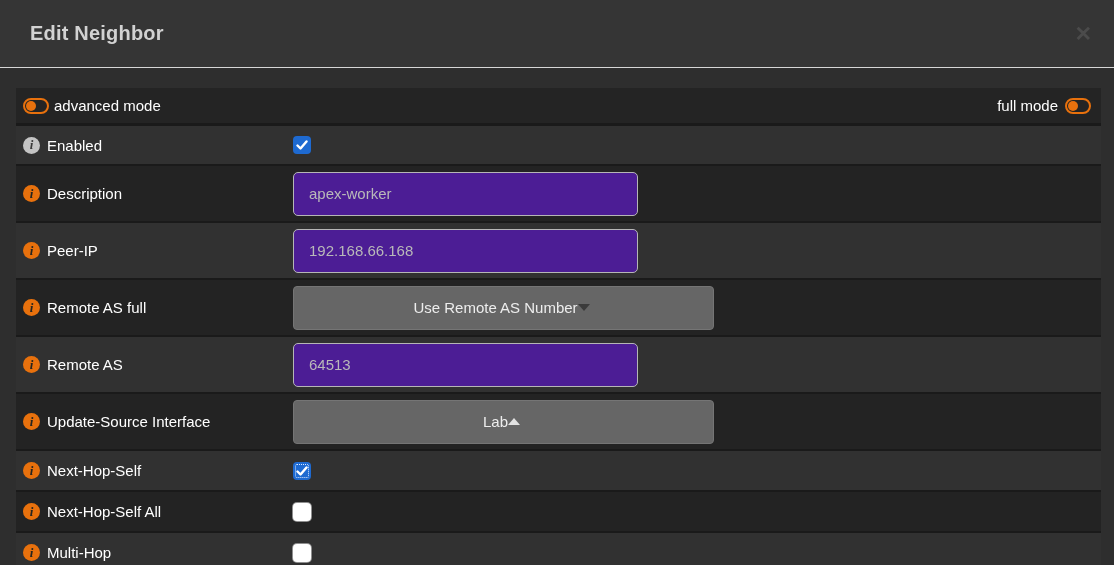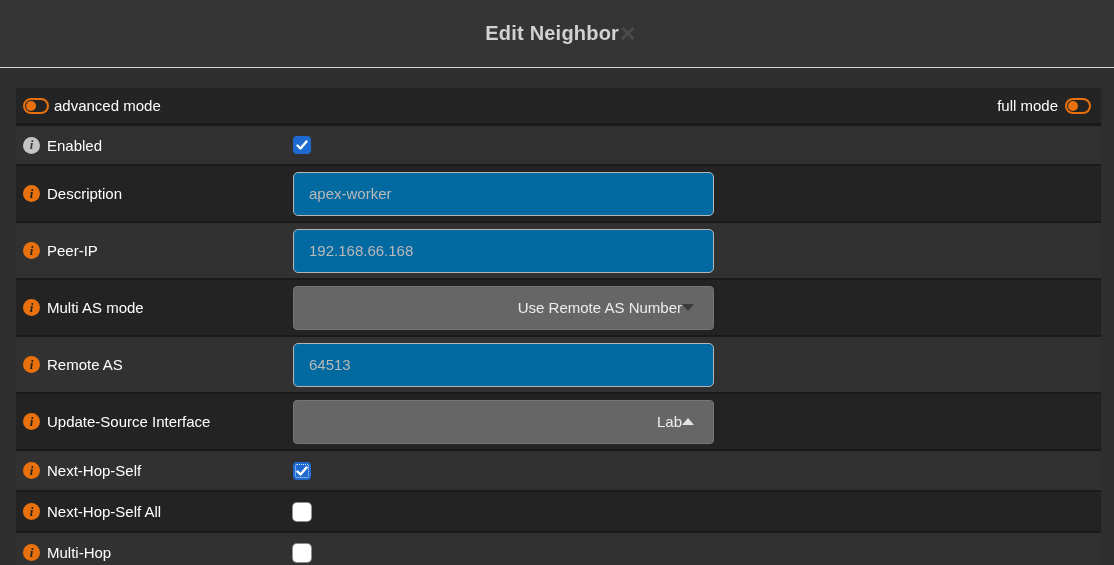--- a/index.html
+++ b/index.html
@@ -1,21 +1,21 @@
 <!DOCTYPE html>
 <html><head>
 <meta charset="utf-8">
 <style>
   * { margin:0; padding:0; box-sizing:border-box; }
   html,body { width:1114px; height:565px; overflow:hidden; background:#2e2e2e;
               font-family:"Liberation Sans", sans-serif; }
 
   
   .modal-header { height:68px; background:#353535; border-bottom:1px solid #d6d6d6;
-                  display:flex; align-items:center; justify-content:center;
+                  display:flex; align-items:center; justify-content:space-between;
                   padding:0 22px 0 30px; }
   .modal-title { color:#d2d2d2; font-size:20px; font-weight:bold; letter-spacing:.2px; }
   .close-x { color:#4b4b4b; font-size:21px; line-height:1; cursor:pointer; font-weight:bold; }
 
   
   .modal-body { padding:20px 13px 0 16px; }
 
   
   .adv-bar { height:35px; background:#242424; display:flex; align-items:center;
              justify-content:space-between; padding:0 10px 0 7px;text-align:center; }
@@ -39,27 +39,27 @@
   .label-cell { width:277px; flex-shrink:0; display:flex; align-items:center; padding-left:7px; }
   .info-icon { width:17px; height:17px; border-radius:50%; background:#e8710d; color:#26241f;
                display:flex; align-items:center; justify-content:center; flex-shrink:0;
                font-family:"Liberation Serif", serif; font-style:italic; font-weight:bold;
                font-size:13px; margin-right:7px; cursor:pointer; }
   .info-icon.gray { background:#c4c4c4; color:#3a3a3a; }
   .field-label { color:#ffffff; font-weight:normal; font-size:15px; white-space:nowrap; }
 
   .control-cell { flex:1; display:flex; align-items:center; }
 
-  .text-input { width:421px; height:44px; background:#0369a1; border:1px solid #b6b6b6;
+  .text-input { width:345px; height:44px; background:#4c1d95; border:1px solid #b6b6b6;
                 border-radius:5px; color:#b9b9b9; font-size:15px; padding:4px 15px;
                 font-family:"Liberation Sans", sans-serif; outline:none; }
 
   .select-box { width:421px; height:44px; background:#666666; border:1px solid #757575;
                 border-radius:4px; color:#ededed; font-size:15px;
-                display:flex; align-items:center; justify-content:flex-end;
+                display:flex; align-items:center; justify-content:center;
                 padding:0 19px 0 15px; cursor:pointer; }
   .caret-down { width:0; height:0; border-left:6px solid transparent;
                 border-right:6px solid transparent; border-top:7px solid #3b3b3b; }
   .caret-up   { width:0; height:0; border-left:6px solid transparent;
                 border-right:6px solid transparent; border-bottom:7px solid #e2e2e2; }
 
   .checkbox { width:18px; height:18px; border-radius:4px; background:#ffffff;
               box-shadow:0 0 0 1px #8f8f8f; cursor:pointer; }
   .checkbox.checked { background:#1e6ad1; box-shadow:none; display:flex; align-items:center;
                       justify-content:center; }
@@ -121,21 +121,21 @@
       <span class="field-label">Peer-IP</span>
     </div>
     <div class="control-cell">
       <input class="text-input" type="text" value="192.168.66.168" style="">
     </div>
   </div>
 
   <div class="frow dark row-lg">
     <div class="label-cell">
       <span class="info-icon">i</span>
-      <span class="field-label">Multi AS mode</span>
+      <span class="field-label">Remote AS full</span>
     </div>
     <div class="control-cell">
       <div class="select-box">
         <span>Use Remote AS Number</span>
         <span class="caret-down"></span>
       </div>
     </div>
   </div>
 
   <div class="frow light row-lg">

